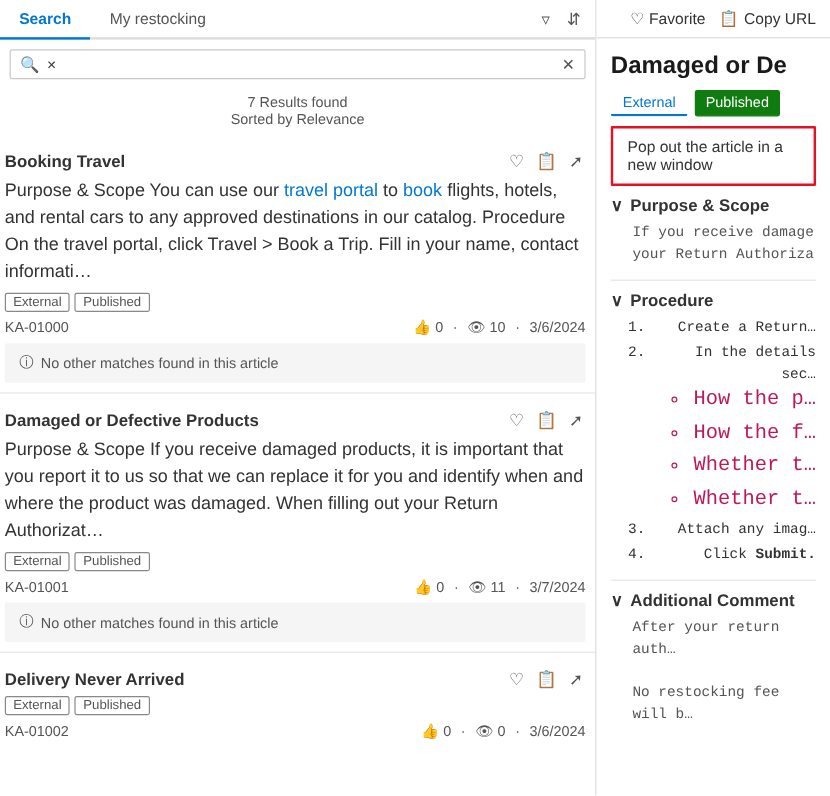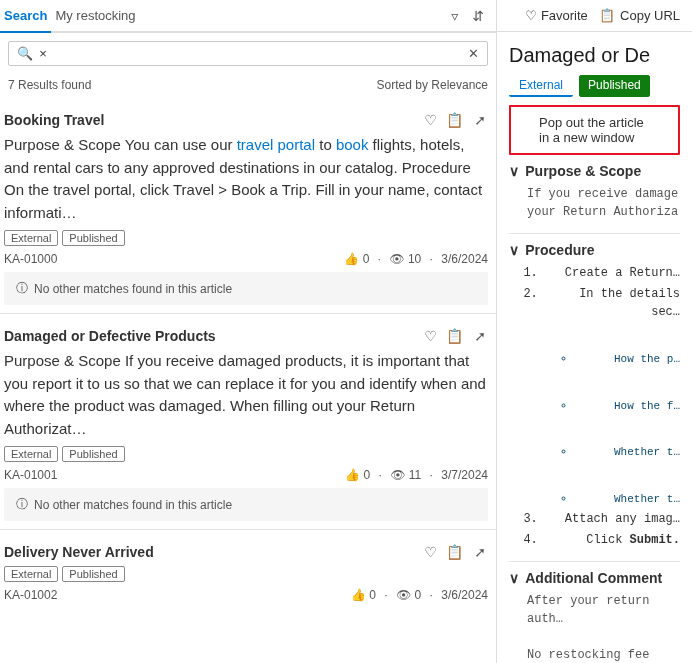--- a/index.html
+++ b/index.html
@@ -3,35 +3,35 @@
   <meta charset="utf-8">
   <style>
     * { box-sizing: border-box; margin: 0; padding: 0; }
     body { font-family: 'Segoe UI', Arial, sans-serif; font-size: 13px; color: #333; display: flex; height: 663px; overflow: hidden; background: #fff; }
 
     
     .left-panel { width: 497px; border-right: 1px solid #ddd; display: flex; flex-direction: column; height: 663px; }
 
     
     .tabs { display: flex; border-bottom: 2px solid #ddd; background: #fff; }
-    .tab { padding: 8px 4px; cursor: pointer; font-size: 13px; color: #555; border-bottom: 2px solid transparent; margin-bottom: -2px; }
+    .tab { padding: 8px 16px; cursor: pointer; font-size: 13px; color: #555; border-bottom: 2px solid transparent; margin-bottom: -2px; }
     .tab.active { color: #0078d4; border-bottom: 2px solid #0078d4; font-weight: 600; }
 
     
     .tab-actions { margin-left: auto; display: flex; align-items: center; gap: 6px; padding-right: 8px; }
     .tab-action-btn { background: none; border: none; cursor: pointer; color: #555; font-size: 14px; padding: 4px; }
 
     
     .search-bar { display: flex; align-items: center; border: 1px solid #c8c8c8; margin: 8px; border-radius: 2px; padding: 4px 8px; background: #fff; }
     .search-bar input { flex: 1; border: none; outline: none; font-size: 13px; color: #333; }
     .search-bar .search-icon { color: #555; margin-right: 6px; font-size: 13px; }
     .search-bar .clear-icon { color: #555; cursor: pointer; font-size: 13px; }
 
     
-    .results-info { display: flex; justify-content: space-between; align-items: center; padding: 4px 8px 6px 8px; font-size: 12px; color: #555; }
+    .results-info { display: flex; justify-content: space-between; align-items: center; padding: 4px 8px 6px 8px; font-size: 12px; color: #555; flex-direction: column; }
 
     
     .articles-list { flex: 1; overflow-y: auto; }
 
     
     .article-card { border-bottom: 1px solid #e5e5e5; padding: 12px 8px 8px 4px; }
     .article-card:last-child { border-bottom: none; }
 
     .article-header { display: flex; align-items: center; justify-content: space-between; margin-bottom: 4px; }
     .article-title { font-weight: 600; font-size: 14px; color: #333; flex: 1; }
@@ -53,40 +53,40 @@
     .no-matches { background: #f5f5f5; padding: 8px 12px; font-size: 12px; color: #555; display: flex; align-items: center; gap: 6px; margin-top: 6px; border-radius: 2px; }
 
     
     .right-panel { flex: 1; display: flex; flex-direction: column; height: 663px; overflow: hidden; }
 
     
     .right-header { display: flex; align-items: center; justify-content: flex-end; padding: 8px 12px; border-bottom: 1px solid #ddd; gap: 12px; }
     .right-header-btn { background: none; border: none; cursor: pointer; font-size: 13px; color: #333; display: flex; align-items: center; gap: 4px; }
 
     
-    .article-main-title { font-size: 20px; font-weight: 400; color: #1a1a1a; padding: 12px 12px 8px 12px; }
+    .article-main-title { font-size: 20px; font-weight: 700; color: #1a1a1a; padding: 12px 12px 8px 12px; }
 
     
     .status-tabs { display: flex; gap: 6px; padding: 0 12px 8px 12px; }
     .status-tab { padding: 3px 10px; border-radius: 2px; font-size: 12px; border: 1px solid transparent; cursor: pointer; }
     .status-tab.external { background: none; border: none; color: #0078d4; border-bottom: 2px solid #0078d4; }
     .status-tab.published { background: #107c10; color: #fff; border-color: #107c10; border-radius: 2px; font-size: 12px; padding: 2px 8px; }
 
     
-    .popout-banner { border: 2px solid #e81123; margin: 0 12px 8px 12px; padding: 8px 28px; font-size: 13px; color: #333; cursor: pointer; border-radius: 1px; }
+    .popout-banner { border: 2px solid #e81123; margin: 0 12px 8px 12px; padding: 8px 12px; font-size: 13px; color: #333; cursor: pointer; border-radius: 1px; }
 
     
     .article-content { flex: 1; overflow-y: auto; padding: 0 12px; }
     .section-header { display: flex; align-items: center; gap: 6px; font-weight: 600; font-size: 14px; color: #333; margin-bottom: 6px; cursor: pointer; }
     .section-body { font-size: 12px; color: #555; margin-left: 18px; margin-bottom: 12px; line-height: 1.5; font-family: Liberation Mono, monospace; }
     .section-divider { border: none; border-top: 1px solid #e5e5e5; margin: 8px 0; }
     .numbered-list { margin-left: 18px; }
     .numbered-list li { margin-bottom: 3px; font-size: 12px; color: #333; text-align: right; }
     .bullet-list { margin-left: 30px; list-style: circle; }
-    .bullet-list li { margin-bottom: 2px; font-size: 11px; color: #0c4a6e; margin-top: 30px; }
+    .bullet-list li { margin-bottom: 2px; font-size: 17px; color: #be185d; }
     .bold-text { font-weight: 700; }
 
     
     ::-webkit-scrollbar { width: 6px; }
     ::-webkit-scrollbar-track { background: #f1f1f1; }
     ::-webkit-scrollbar-thumb { background: #c1c1c1; border-radius: 3px; }
   </style>
 </head>
 <body>
 

